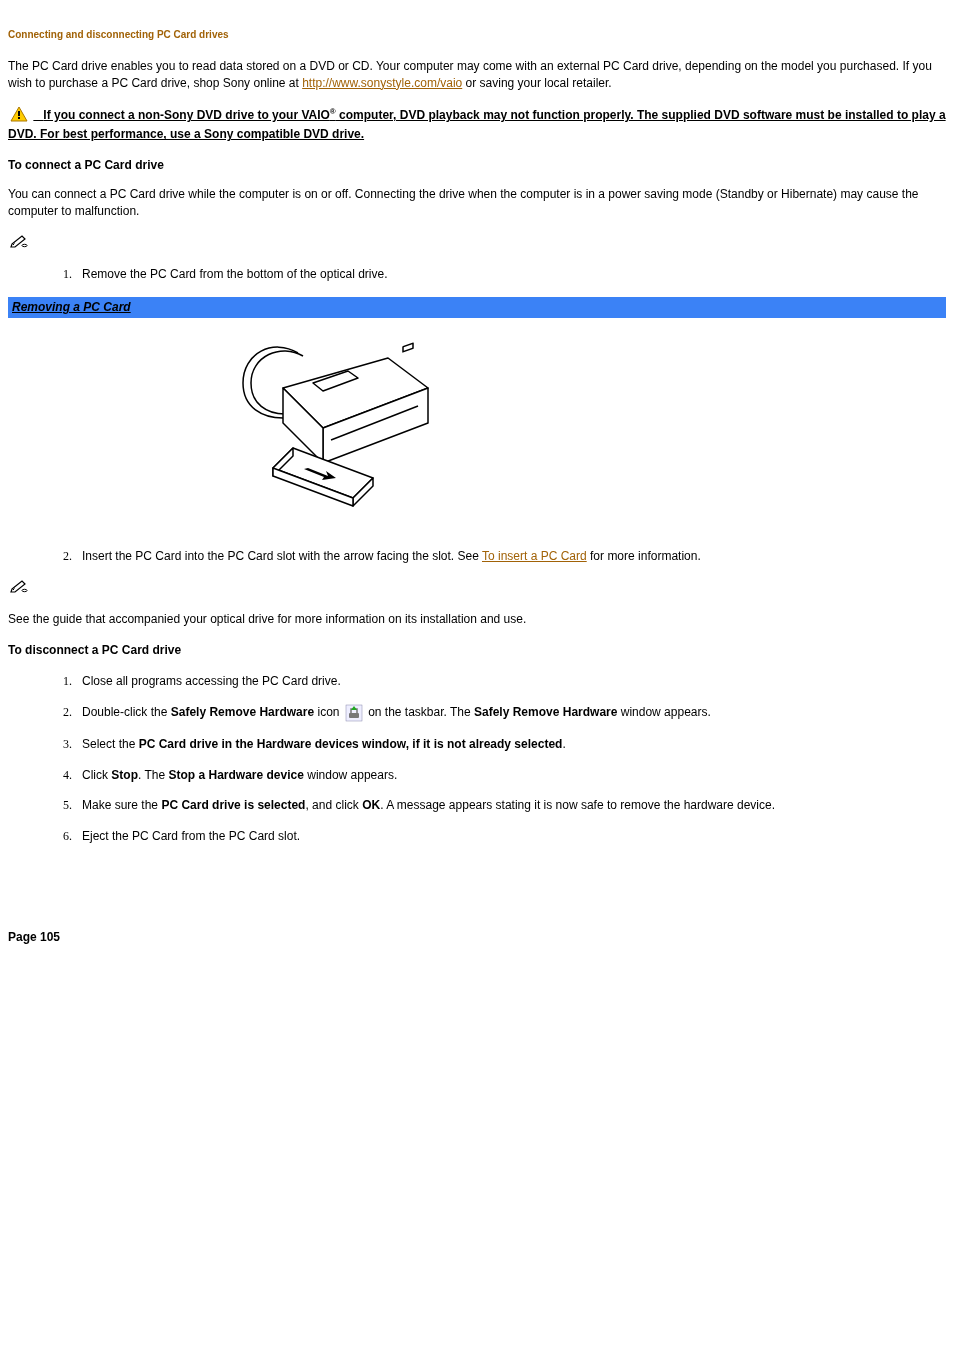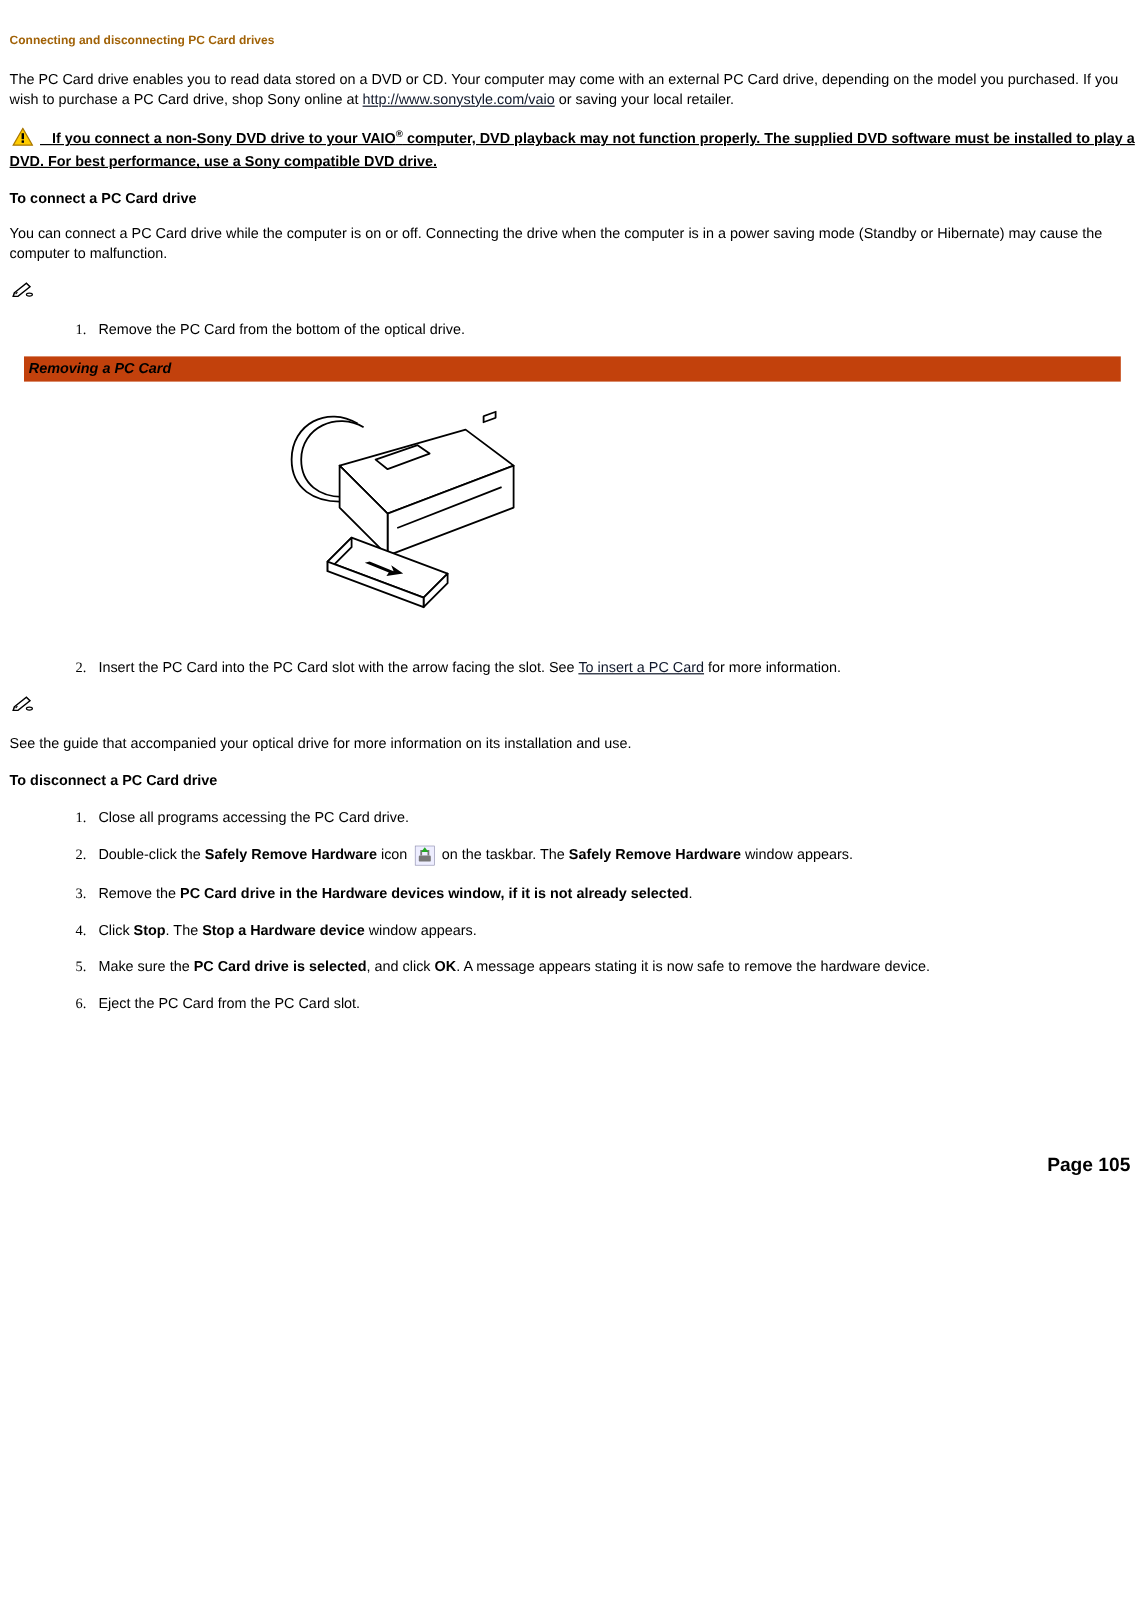--- a/index.html
+++ b/index.html
@@ -15,44 +15,45 @@
   h1 {
     color: #a16207;
     font-size: 10px;
     font-weight: bold;
     margin: 20px 0 16px 0;
   }
   p {
     margin: 0 0 14px 0;
   }
   a.link {
-    color: #0f172a;
+    color: #a16207;
     text-decoration: underline;
   }
   .warning-row, .note-row {
     margin: 14px 0;
   }
   .warning-bold {
     font-weight: bold;
     text-decoration: underline;
   }
   .sub-heading {
     font-weight: bold;
     margin: 8px 0 12px 0;
     font-size: 12px;
   }
   .caption-bar {
-    background: #c2410c;
+    background: #3b82f6;
     font-weight: bold;
     font-style: italic;
     padding: 2px 4px;
-    margin: 10px 12px;
+    margin: 10px 0;
     font-size: 12px;
     color: #000;
     border: none;
+    text-decoration: underline;
   }
   .figure {
     text-align: left;
     margin: 10px 0 20px 205px;
   }
   ol.steps {
     list-style: none;
     padding: 0;
     margin: 6px 0 14px 44px;
   }
@@ -72,24 +73,23 @@
   }
   ol.steps li .body {
     flex: 1;
   }
   .inline-icon {
     display: inline-block;
     vertical-align: middle;
     margin: 0 2px;
   }
   .footer {
-    text-align: right;
-    font-weight: bold;
-    font-size: 16px;
-    margin-top: 116px;
+    font-weight: bold;
+    font-size: 12px;
+    margin-top: 84px;
     padding-right: 4px;
   }
   sup.reg {
     font-size: 8px;
     vertical-align: super;
   }
   .safely-remove-hw-icon svg {
     display: inline-block;
     vertical-align: middle;
   }
@@ -208,21 +208,21 @@
           <path d="M6 9 L6 5 L12 5 L12 9" fill="none" stroke="#777" stroke-width="1.5"></path>
           <path d="M9 2 L12 6 L6 6 Z" fill="#2a2"></path>
         </svg>
       </span>
       <span> on the taskbar. The </span><b>Safely Remove Hardware</b><span> window appears.</span>
     </span>
   </li>
   <li>
     <span class="num">3.</span>
     <span class="body">
-      <span>Remove the </span><b>PC Card drive in the Hardware devices window, if it is not already selected</b><span>.</span>
+      <span>Select the </span><b>PC Card drive in the Hardware devices window, if it is not already selected</b><span>.</span>
     </span>
   </li>
   <li>
     <span class="num">4.</span>
     <span class="body">
       <span>Click </span><b>Stop</b><span>. The </span><b>Stop a Hardware device</b><span> window appears.</span>
     </span>
   </li>
   <li>
     <span class="num">5.</span>

